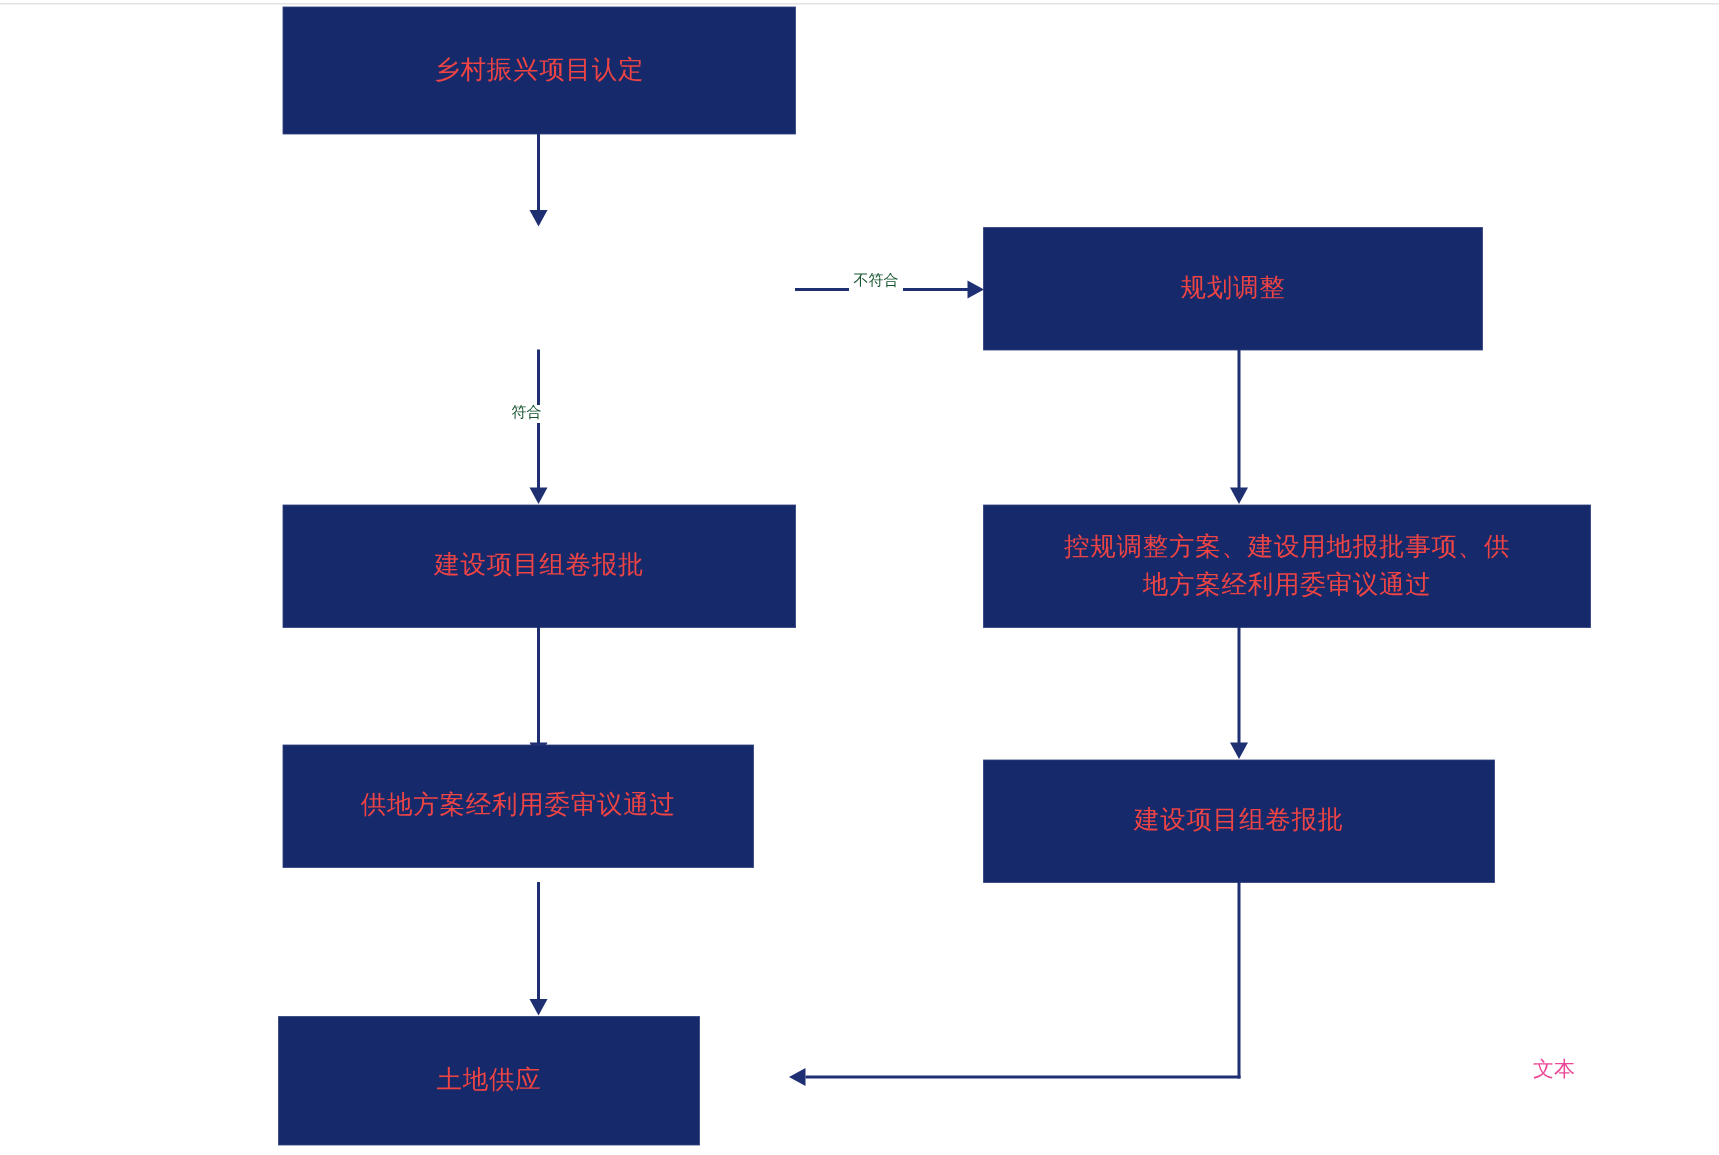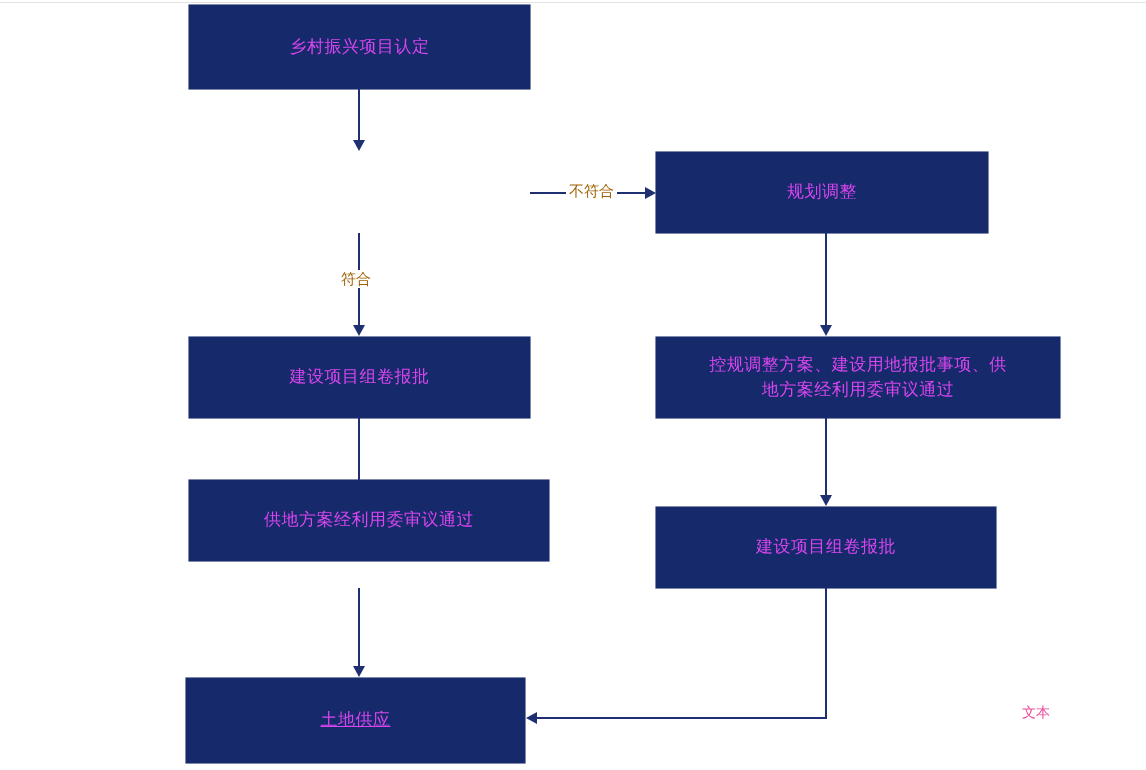--- a/index.html
+++ b/index.html
@@ -23,21 +23,21 @@
     left: 0;
     top: 2px;
     width: 1146px;
     height: 1px;
     background: #e3e3e3;
   }
   .node {
     position: absolute;
     box-sizing: border-box;
     background: #16296b;
-    color: #d946ef;
+    color: #ef4444;
     display: flex;
     align-items: center;
     justify-content: center;
     text-align: center;
     line-height: 1.45;
     font-size: 17px;
     letter-spacing: 0.5px;
     padding: 4px 14px;
     box-shadow: 0 0 0 0.6px #2b3b7a;
   }
@@ -76,22 +76,22 @@
   .arrow-left {
     position: absolute;
     width: 0;
     height: 0;
     border-top: 6px solid transparent;
     border-bottom: 6px solid transparent;
     border-right: 11px solid #1f3072;
   }
   .edge-label {
     position: absolute;
-    font-size: 15px;
-    color: #a16207;
+    font-size: 10px;
+    color: #14532d;
     background: #ffffff;
     padding: 0 3px;
     white-space: nowrap;
     line-height: 1.2;
   }
   .free-label {
     position: absolute;
     font-size: 14px;
     color: #ec4899;
     white-space: nowrap;
@@ -120,28 +120,28 @@
   <div class="arrow-down" style="left:353px; top:325px;"></div>
   <div class="edge-label" style="left:338px; top:270px;text-align:right;">符合</div>
 
   <div class="node" style="left:189px; top:337px; width:341px; height:81px;">
     <span class="node-text">建设项目组卷报批</span>
   </div>
 
   <div class="conn-v" style="left:358px; top:418px; height:78px;"></div>
   <div class="arrow-down" style="left:353px; top:495px;"></div>
 
-  <div class="node" style="left:189px; top:480px; width:360px; height:81px;">
+  <div class="node" style="left:189px; top:497px; width:313px; height:81px;">
     <span class="node-text">供地方案经利用委审议通过</span>
   </div>
 
   <div class="conn-v" style="left:358px; top:588px; height:79px;"></div>
   <div class="arrow-down" style="left:353px; top:666px;"></div>
 
-  <div class="node" style="left:186px; top:678px; width:339px; height:85px;text-decoration:underline;">
+  <div class="node" style="left:186px; top:678px; width:280px; height:85px;">
     <span class="node-text">土地供应</span>
   </div>
 
   <div class="node" style="left:656px; top:152px; width:332px; height:81px;">
     <span class="node-text">规划调整</span>
   </div>
 
   <div class="conn-v" style="left:825px; top:233px; height:95px;"></div>
   <div class="arrow-down" style="left:820px; top:325px;"></div>
 

